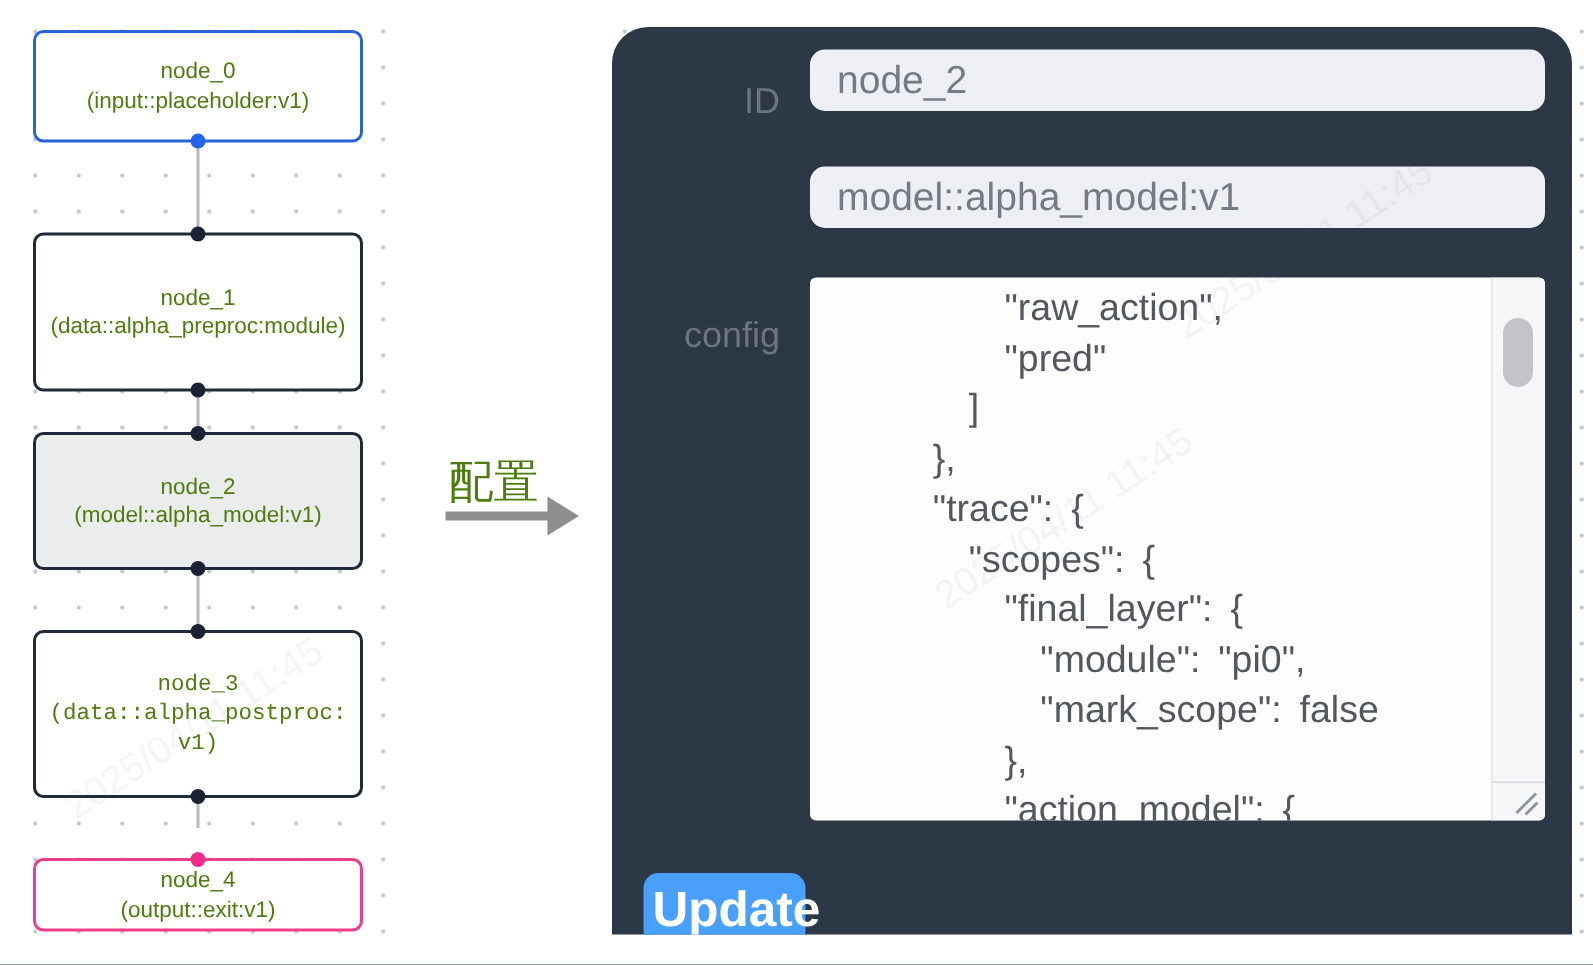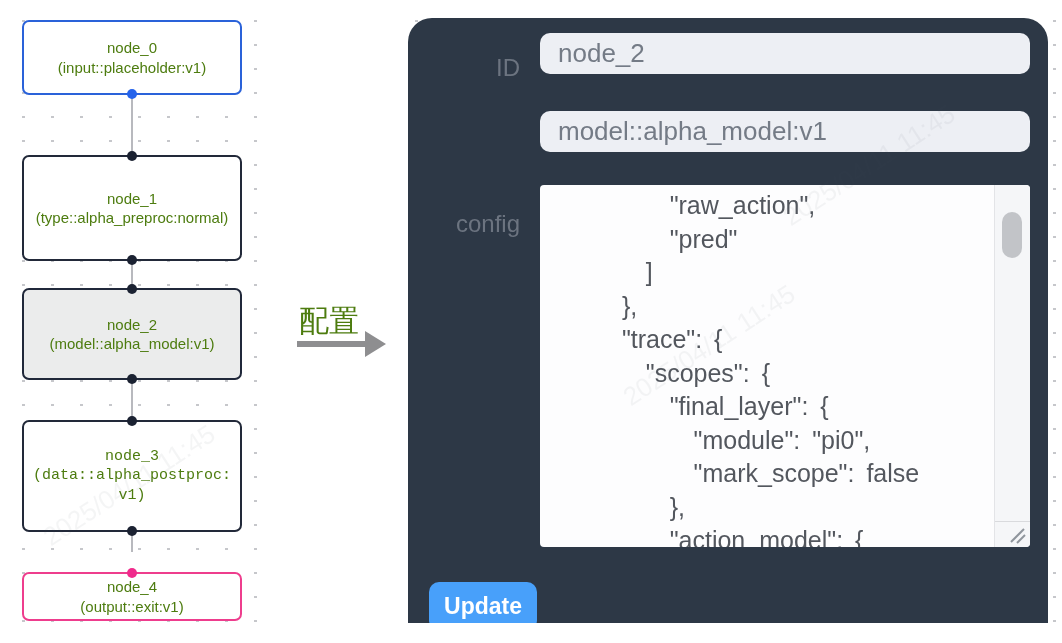--- a/index.html
+++ b/index.html
@@ -87,21 +87,21 @@
   }
   #scroll-thumb{
     position:absolute;left:7px;top:27px;width:20px;height:46px;
     background:#c2c4c8;border-radius:10px;
   }
   #gutter-sep{position:absolute;top:336px;left:0;width:36px;border-top:1px solid #d9dadd;}
   #resize-grip{position:absolute;right:3px;bottom:3px;}
   #update-button{
     position:absolute;left:21px;top:564px;width:108px;height:48px;
     background:#48a0fa;border:none;border-radius:10px;
-    color:#ffffff;font-size:23px;font-weight:bold;text-align:center;line-height:46px;
+    color:#ffffff;font-size:33px;font-weight:bold;text-align:center;line-height:46px;
     font-family:"Liberation Sans",sans-serif;
   }
 
   
   .wm{
     position:absolute;color:#4b5563;opacity:0.055;font-size:26px;
     transform:rotate(-33deg);white-space:nowrap;z-index:5;pointer-events:none;
   }
   #wm1{left:30px;top:470px;}
   #wm2{left:610px;top:330px;}
@@ -119,21 +119,21 @@
 <div class="edge" id="edge3"></div>
 
 <div class="node" id="node0">
   <div>node_0</div>
   <div class="sub">(input::placeholder:v1)</div>
   <span class="port bottom blue"></span>
 </div>
 
 <div class="node" id="node1">
   <div>node_1</div>
-  <div class="sub">(type::alpha_preproc:normal)</div>
+  <div class="sub">(data::alpha_preproc:module)</div>
   <span class="port top dark"></span>
   <span class="port bottom dark"></span>
 </div>
 
 <div class="node" id="node2">
   <div>node_2</div>
   <div class="sub">(model::alpha_model:v1)</div>
   <span class="port top dark"></span>
   <span class="port bottom dark"></span>
 </div>

